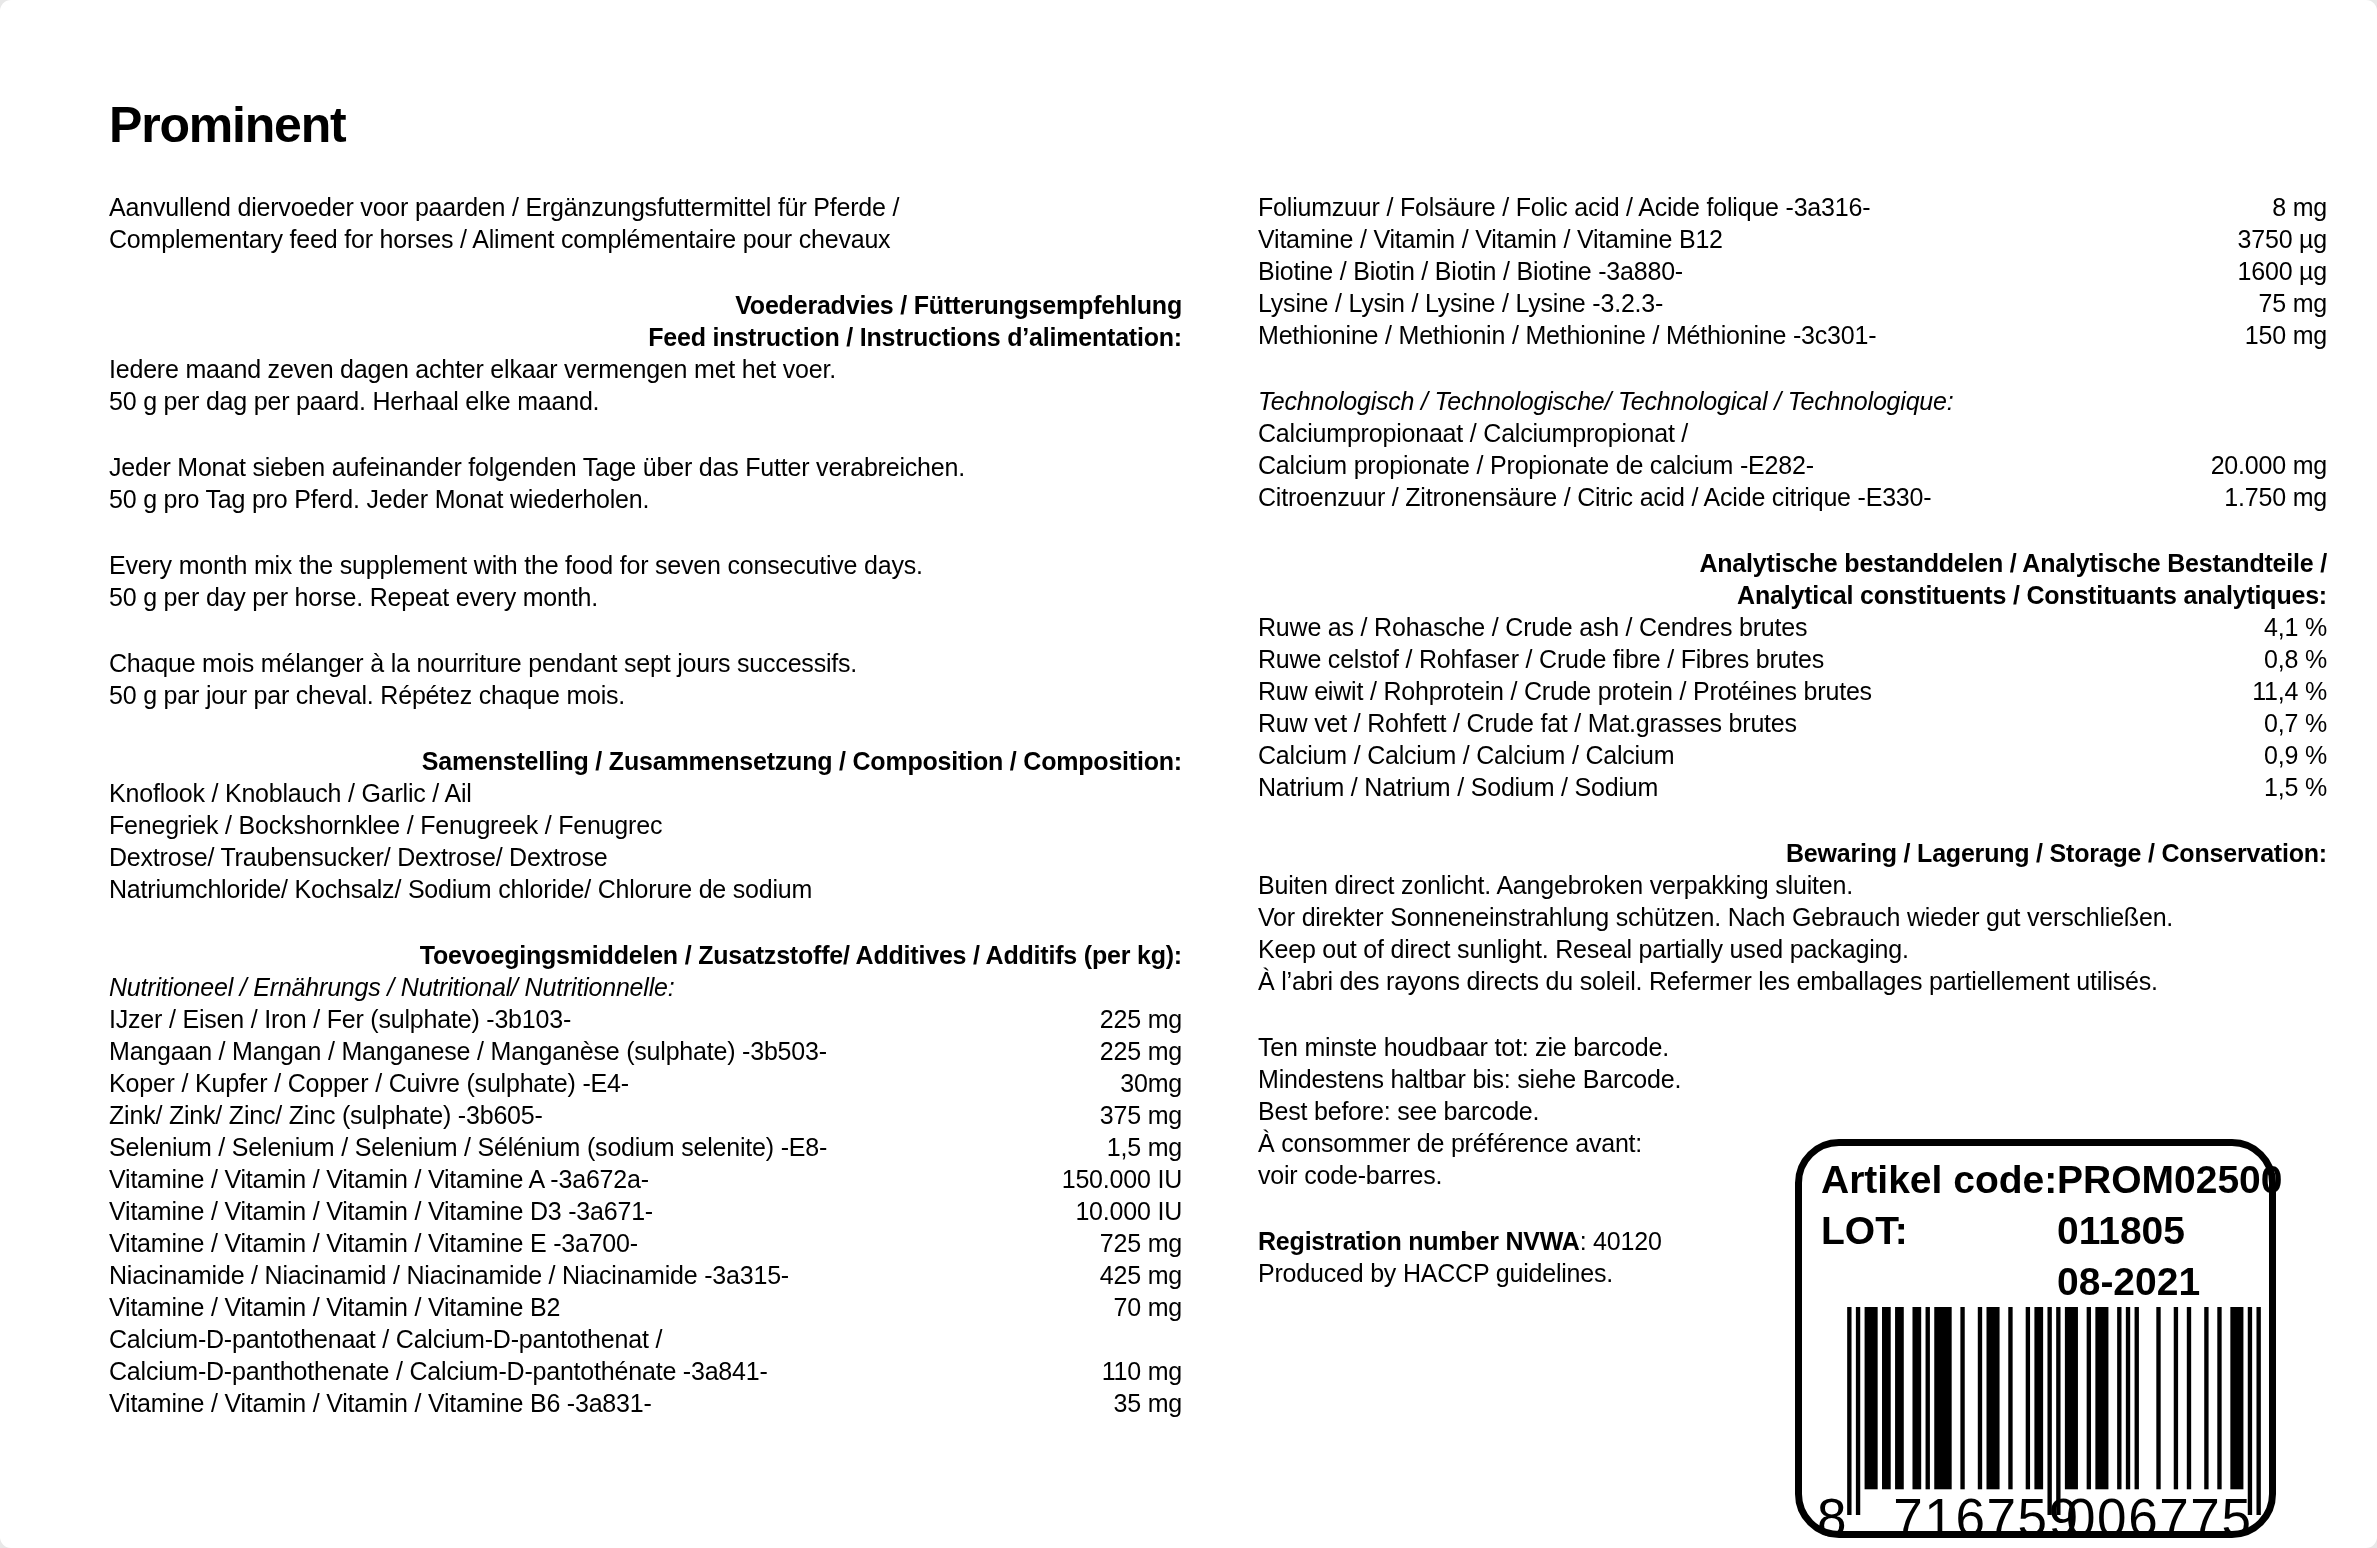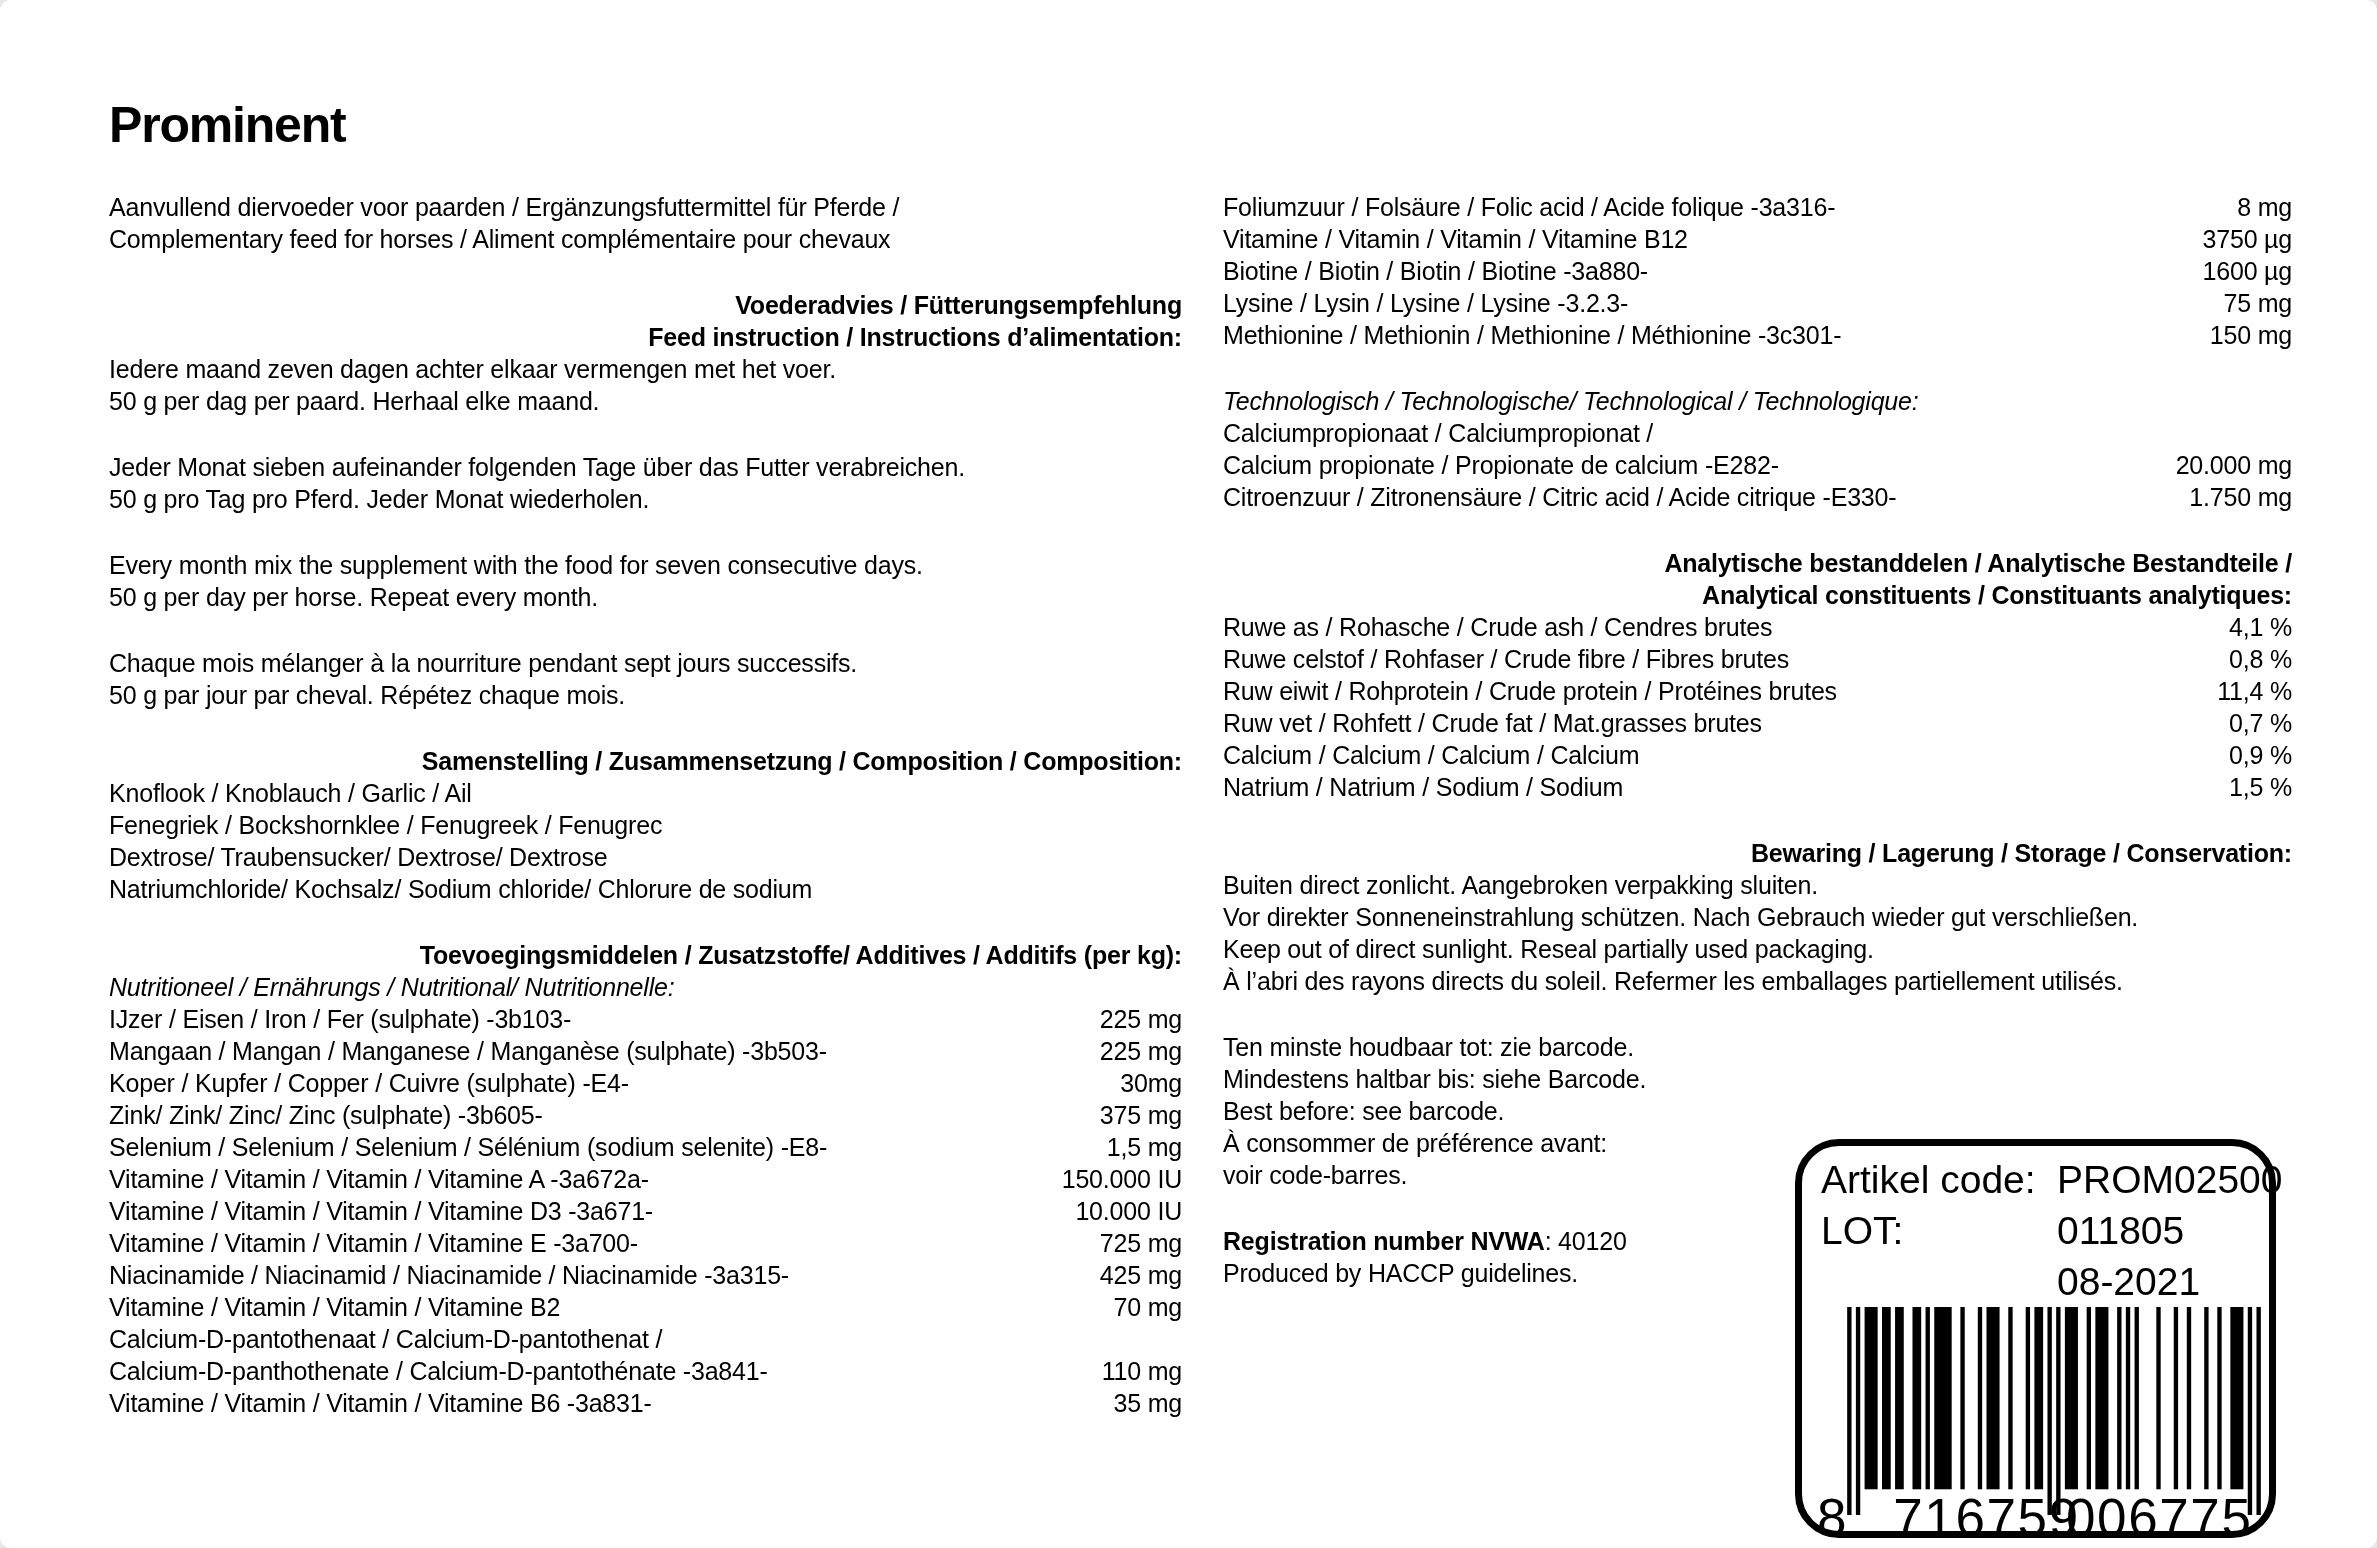--- a/index.html
+++ b/index.html
@@ -11,21 +11,21 @@
     font-family:"Liberation Sans", sans-serif;
     overflow:hidden;
     border-radius:11px;
   }
   .title{
     position:absolute;left:109px;top:100px;
     font-size:50px;font-weight:700;letter-spacing:-1.2px;line-height:1;
   }
   .col{position:absolute;top:191px;}
   .col-left{left:109px;width:1073px;}
-  .col-right{left:1223px;width:1069px;}
+  .col-right{left:1258px;width:1069px;}
   .line,.row{
     font-size:25px;line-height:32px;letter-spacing:-0.2px;
     white-space:nowrap;
   }
   .row{display:flex;justify-content:space-between;align-items:baseline;}
   .row .lbl{white-space:nowrap;}
   .row .val{white-space:nowrap;margin-left:15.6px;text-align:right;}
   .bold{font-weight:700;text-align:right;}
   .italic{font-style:italic;}
   .block{margin-bottom:34px;}
@@ -34,21 +34,21 @@
   
   .barcode-box{
     position:absolute;left:1795px;top:1139px;
     width:481px;height:399px;box-sizing:border-box;
     border:7.8px solid #000;border-radius:44px;
     background:#fff;
     padding:7.8px 0 0 19px;
   }
   .bb-grid{
     display:grid;grid-template-columns:236px auto;
-    font-size:39px;line-height:51px;font-weight:400;letter-spacing:0;
+    font-size:39px;line-height:51px;font-weight:700;letter-spacing:0;
     white-space:nowrap;
   }
   .barcode{
     position:relative;margin-left:26px;margin-top:0;
     width:414px;height:226px;
   }
   #barcode-svg svg{display:block;}
   .bc-digit,.bc-group{
     position:absolute;top:184px;
     font-size:53px;line-height:1;font-weight:400;color:#000;

